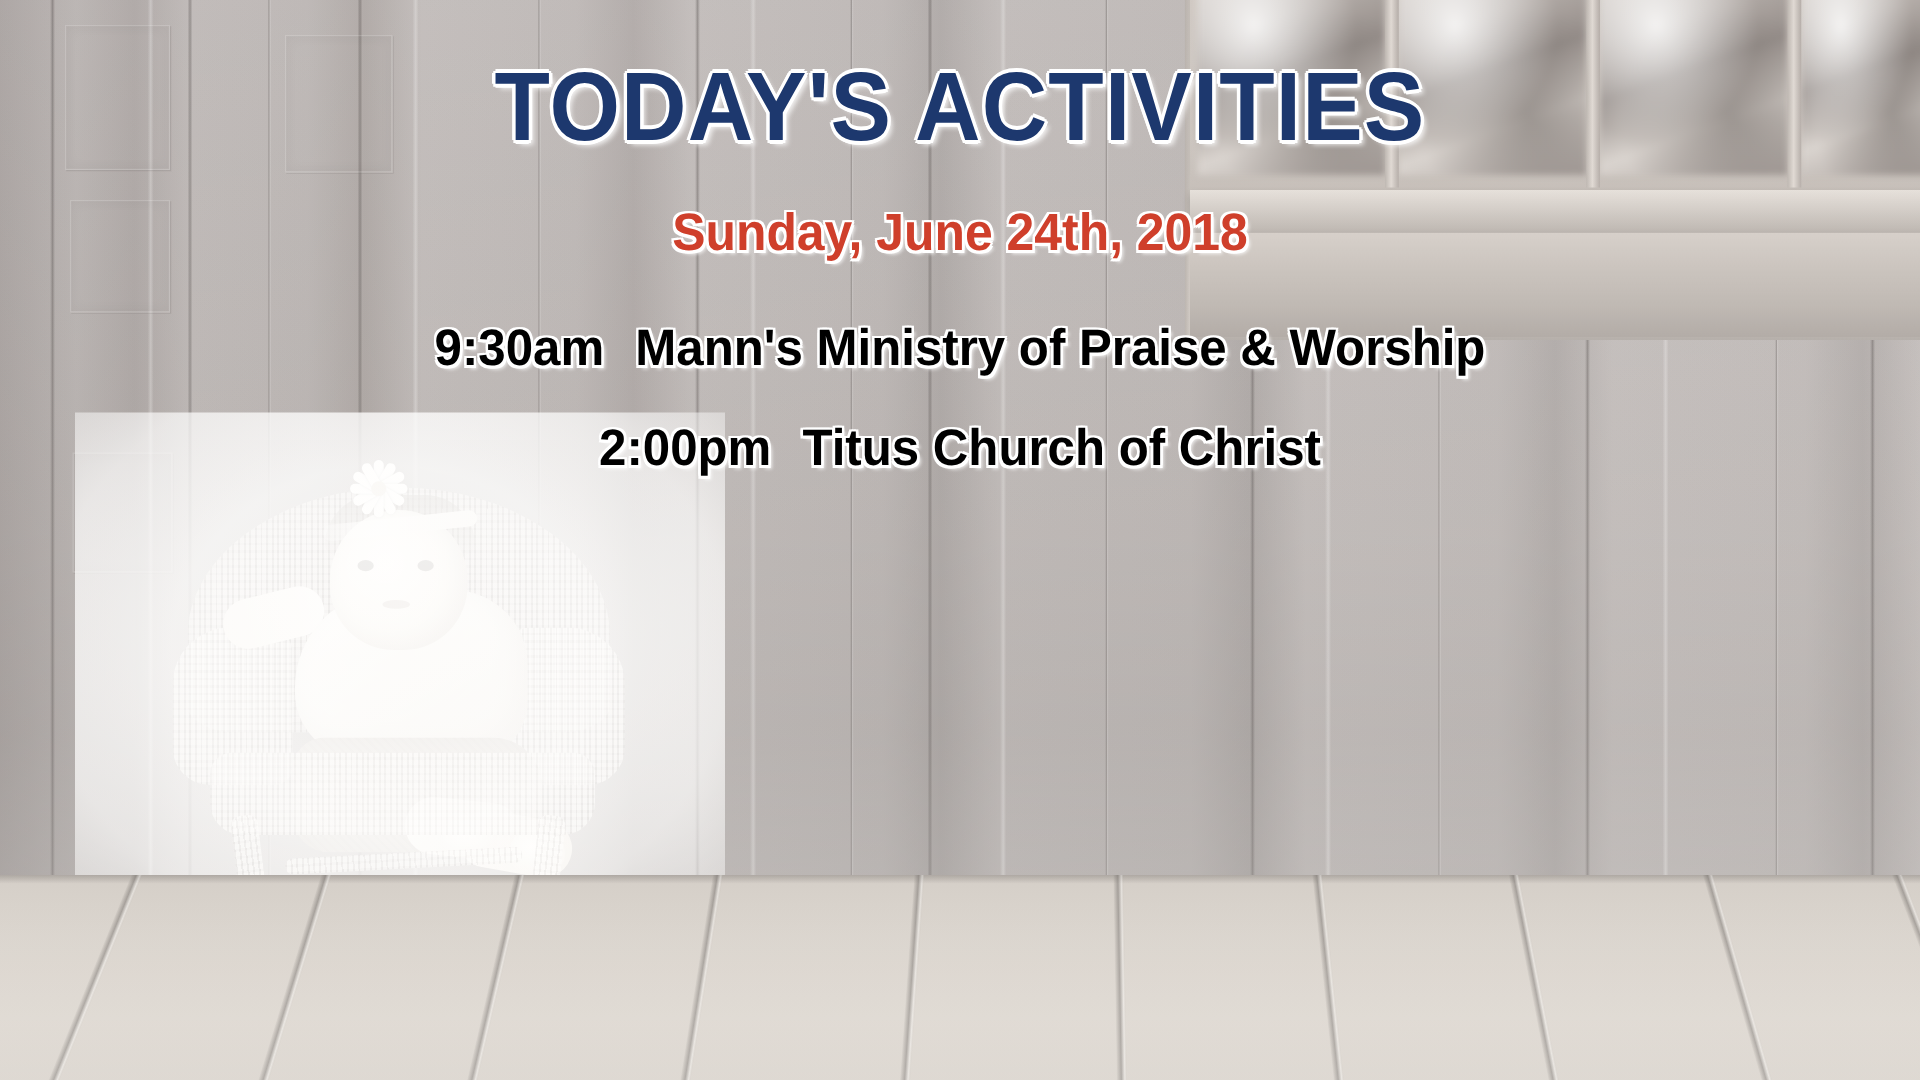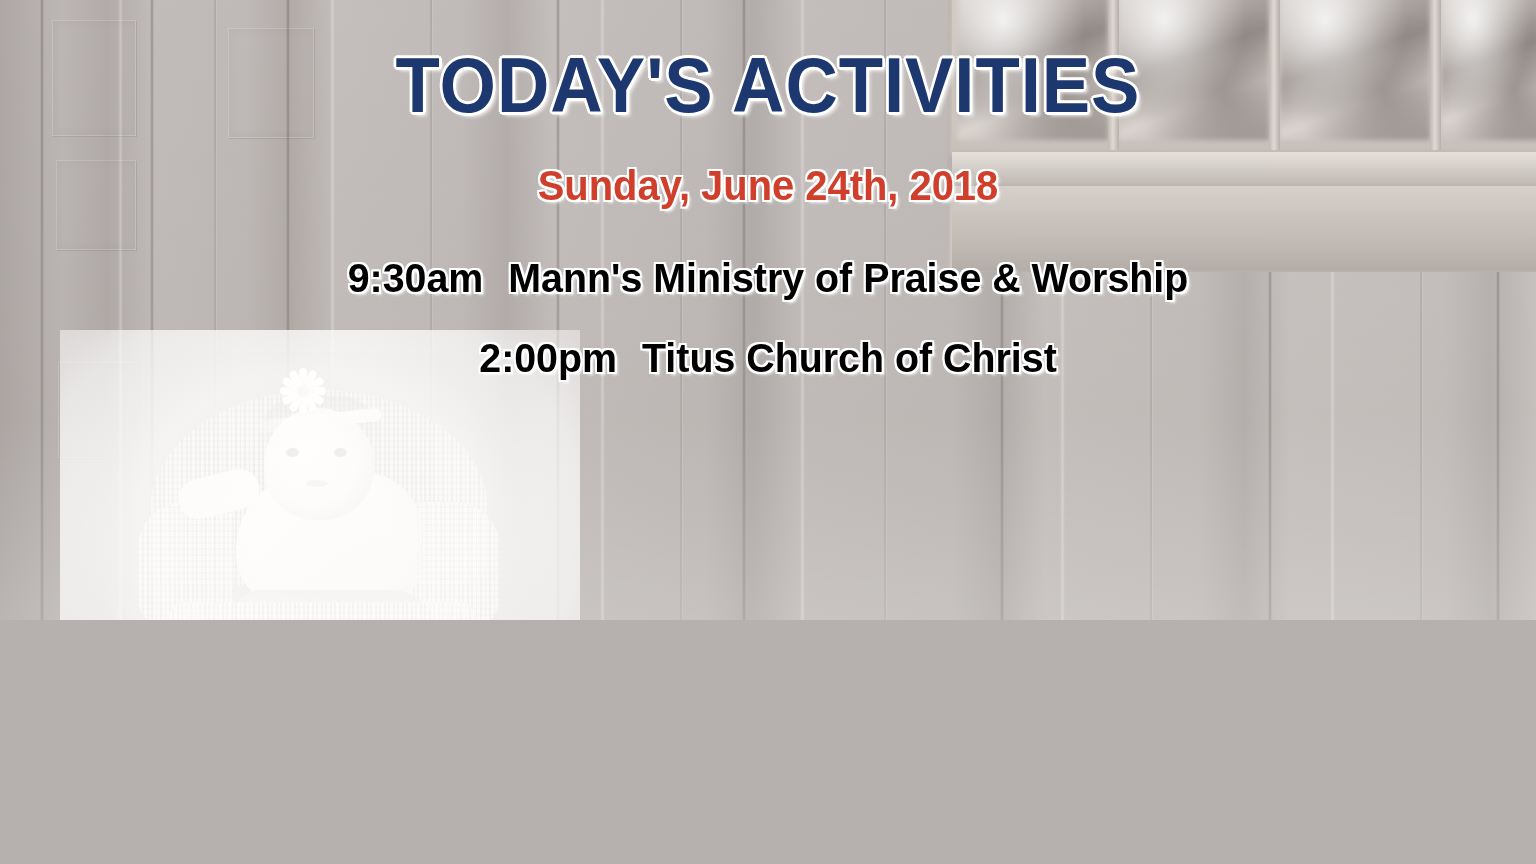--- a/index.html
+++ b/index.html
@@ -6,21 +6,21 @@
   * { margin:0; padding:0; box-sizing:border-box; }
   html, body {
     width:1536px; height:864px;
     overflow:hidden;
     background:#b6b0ae;
     font-family:"Liberation Sans", sans-serif;
   }
 
   #slide {
     position:relative;
-    width:1536px; height:620px;
+    width:1536px; height:864px;
     overflow:hidden;
   }
 
   
   .photo-layer { position:absolute; inset:0; overflow:hidden; }
 
   
   .wall {
     position:absolute; left:0; top:0; width:1536px; height:712px;
     background:

